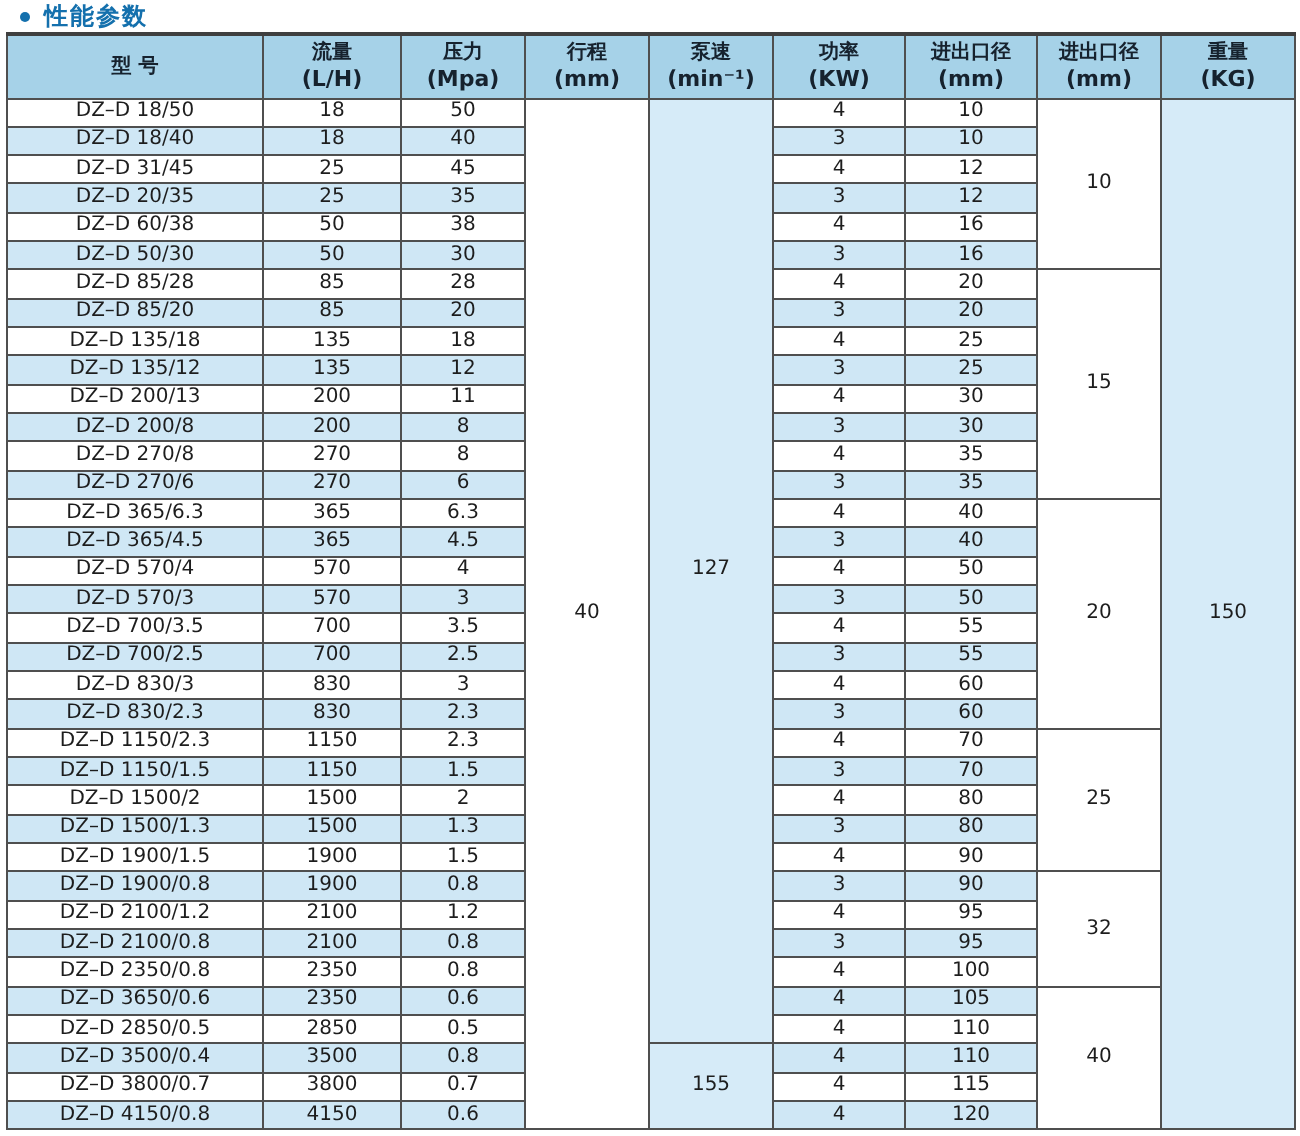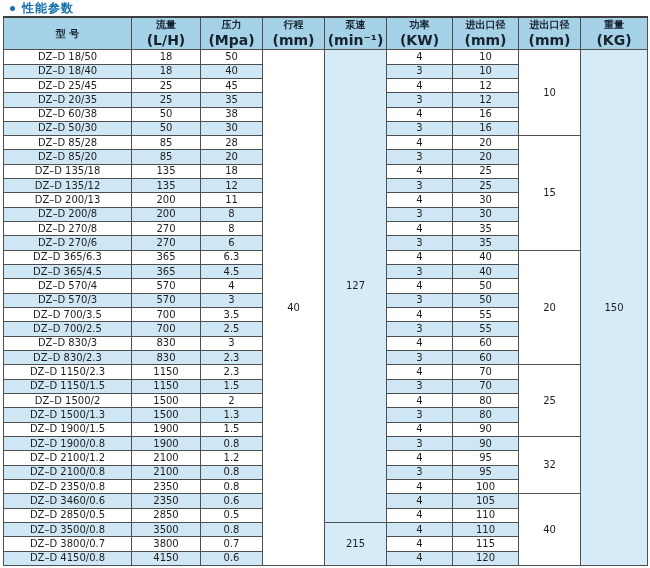--- a/index.html
+++ b/index.html
@@ -44,21 +44,21 @@
     border: 1px solid #4f4f4f;
     text-align: center; vertical-align: middle;
     padding: 0; overflow: hidden; white-space: nowrap;
   }
   thead th {
     background: #a6d2e8;
     height: 32px;
     font-size: 10px; font-weight: bold;
     color: #16222e; line-height: 1.3;
   }
-  thead th .unit { display: block; font-size: 14px; }
+  thead th .unit { display: block; font-size: 11px; }
   tbody tr { height: 14.33px; }
   tbody td {
     font-size: 10px; color: #1d1d1d; line-height: 1;
     background: #ffffff;
   }
   tbody tr:nth-child(even) td { background: #cfe7f5; }
   tbody td.merged-white { background: #ffffff !important; }
   tbody td.merged-blue  { background: #d6ebf8 !important; }
 </style>
 </head>
@@ -135,21 +135,21 @@
           <td class="merged-blue" rowspan="36">150</td>
         </tr>
         <tr>
           <td>DZ–D 18/40</td>
           <td>18</td>
           <td>40</td>
           <td>3</td>
           <td>10</td>
         </tr>
         <tr>
-          <td>DZ–D 25/45</td>
+          <td>DZ–D 31/45</td>
           <td>25</td>
           <td>45</td>
           <td>4</td>
           <td>12</td>
         </tr>
         <tr>
           <td>DZ–D 20/35</td>
           <td>25</td>
           <td>35</td>
           <td>3</td>
@@ -342,39 +342,39 @@
           <td>95</td>
         </tr>
         <tr>
           <td>DZ–D 2350/0.8</td>
           <td>2350</td>
           <td>0.8</td>
           <td>4</td>
           <td>100</td>
         </tr>
         <tr>
-          <td>DZ–D 3460/0.6</td>
+          <td>DZ–D 3650/0.6</td>
           <td>2350</td>
           <td>0.6</td>
           <td>4</td>
           <td>105</td>
           <td class="merged-white" rowspan="5">40</td>
         </tr>
         <tr>
           <td>DZ–D 2850/0.5</td>
           <td>2850</td>
           <td>0.5</td>
           <td>4</td>
           <td>110</td>
         </tr>
         <tr>
-          <td>DZ–D 3500/0.8</td>
+          <td>DZ–D 3500/0.4</td>
           <td>3500</td>
           <td>0.8</td>
-          <td class="merged-blue" rowspan="3">215</td>
+          <td class="merged-blue" rowspan="3">155</td>
           <td>4</td>
           <td>110</td>
         </tr>
         <tr>
           <td>DZ–D 3800/0.7</td>
           <td>3800</td>
           <td>0.7</td>
           <td>4</td>
           <td>115</td>
         </tr>

